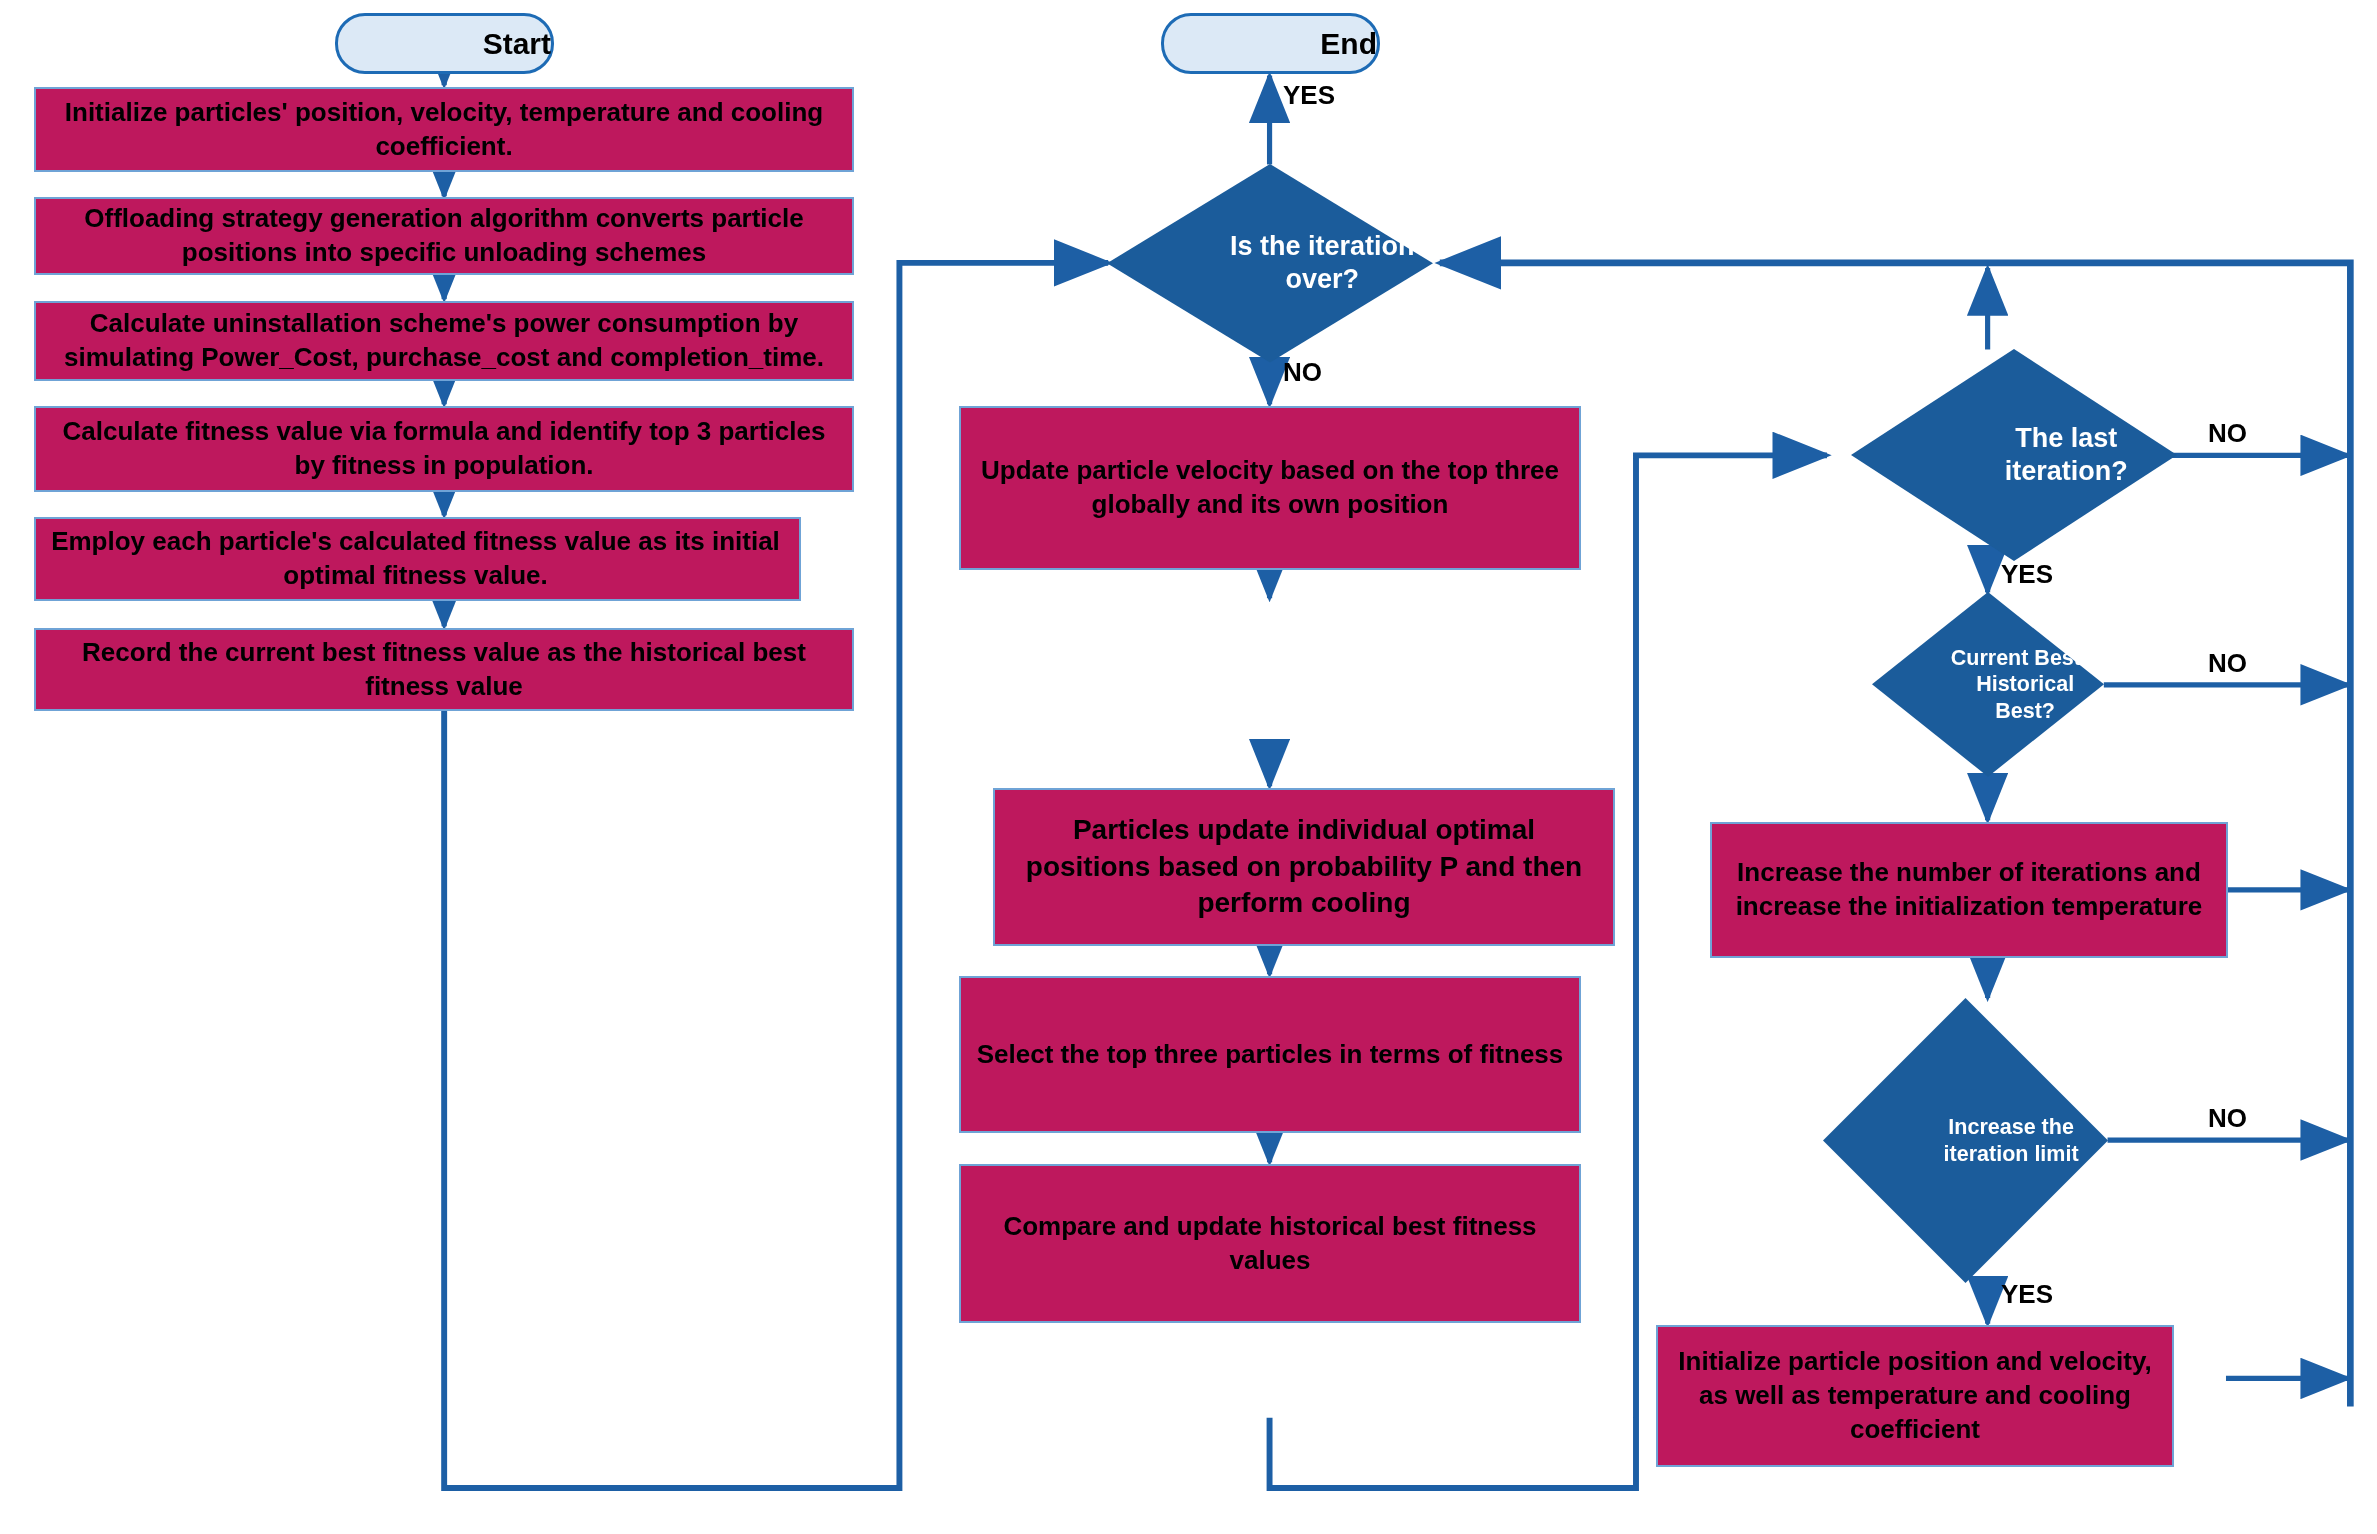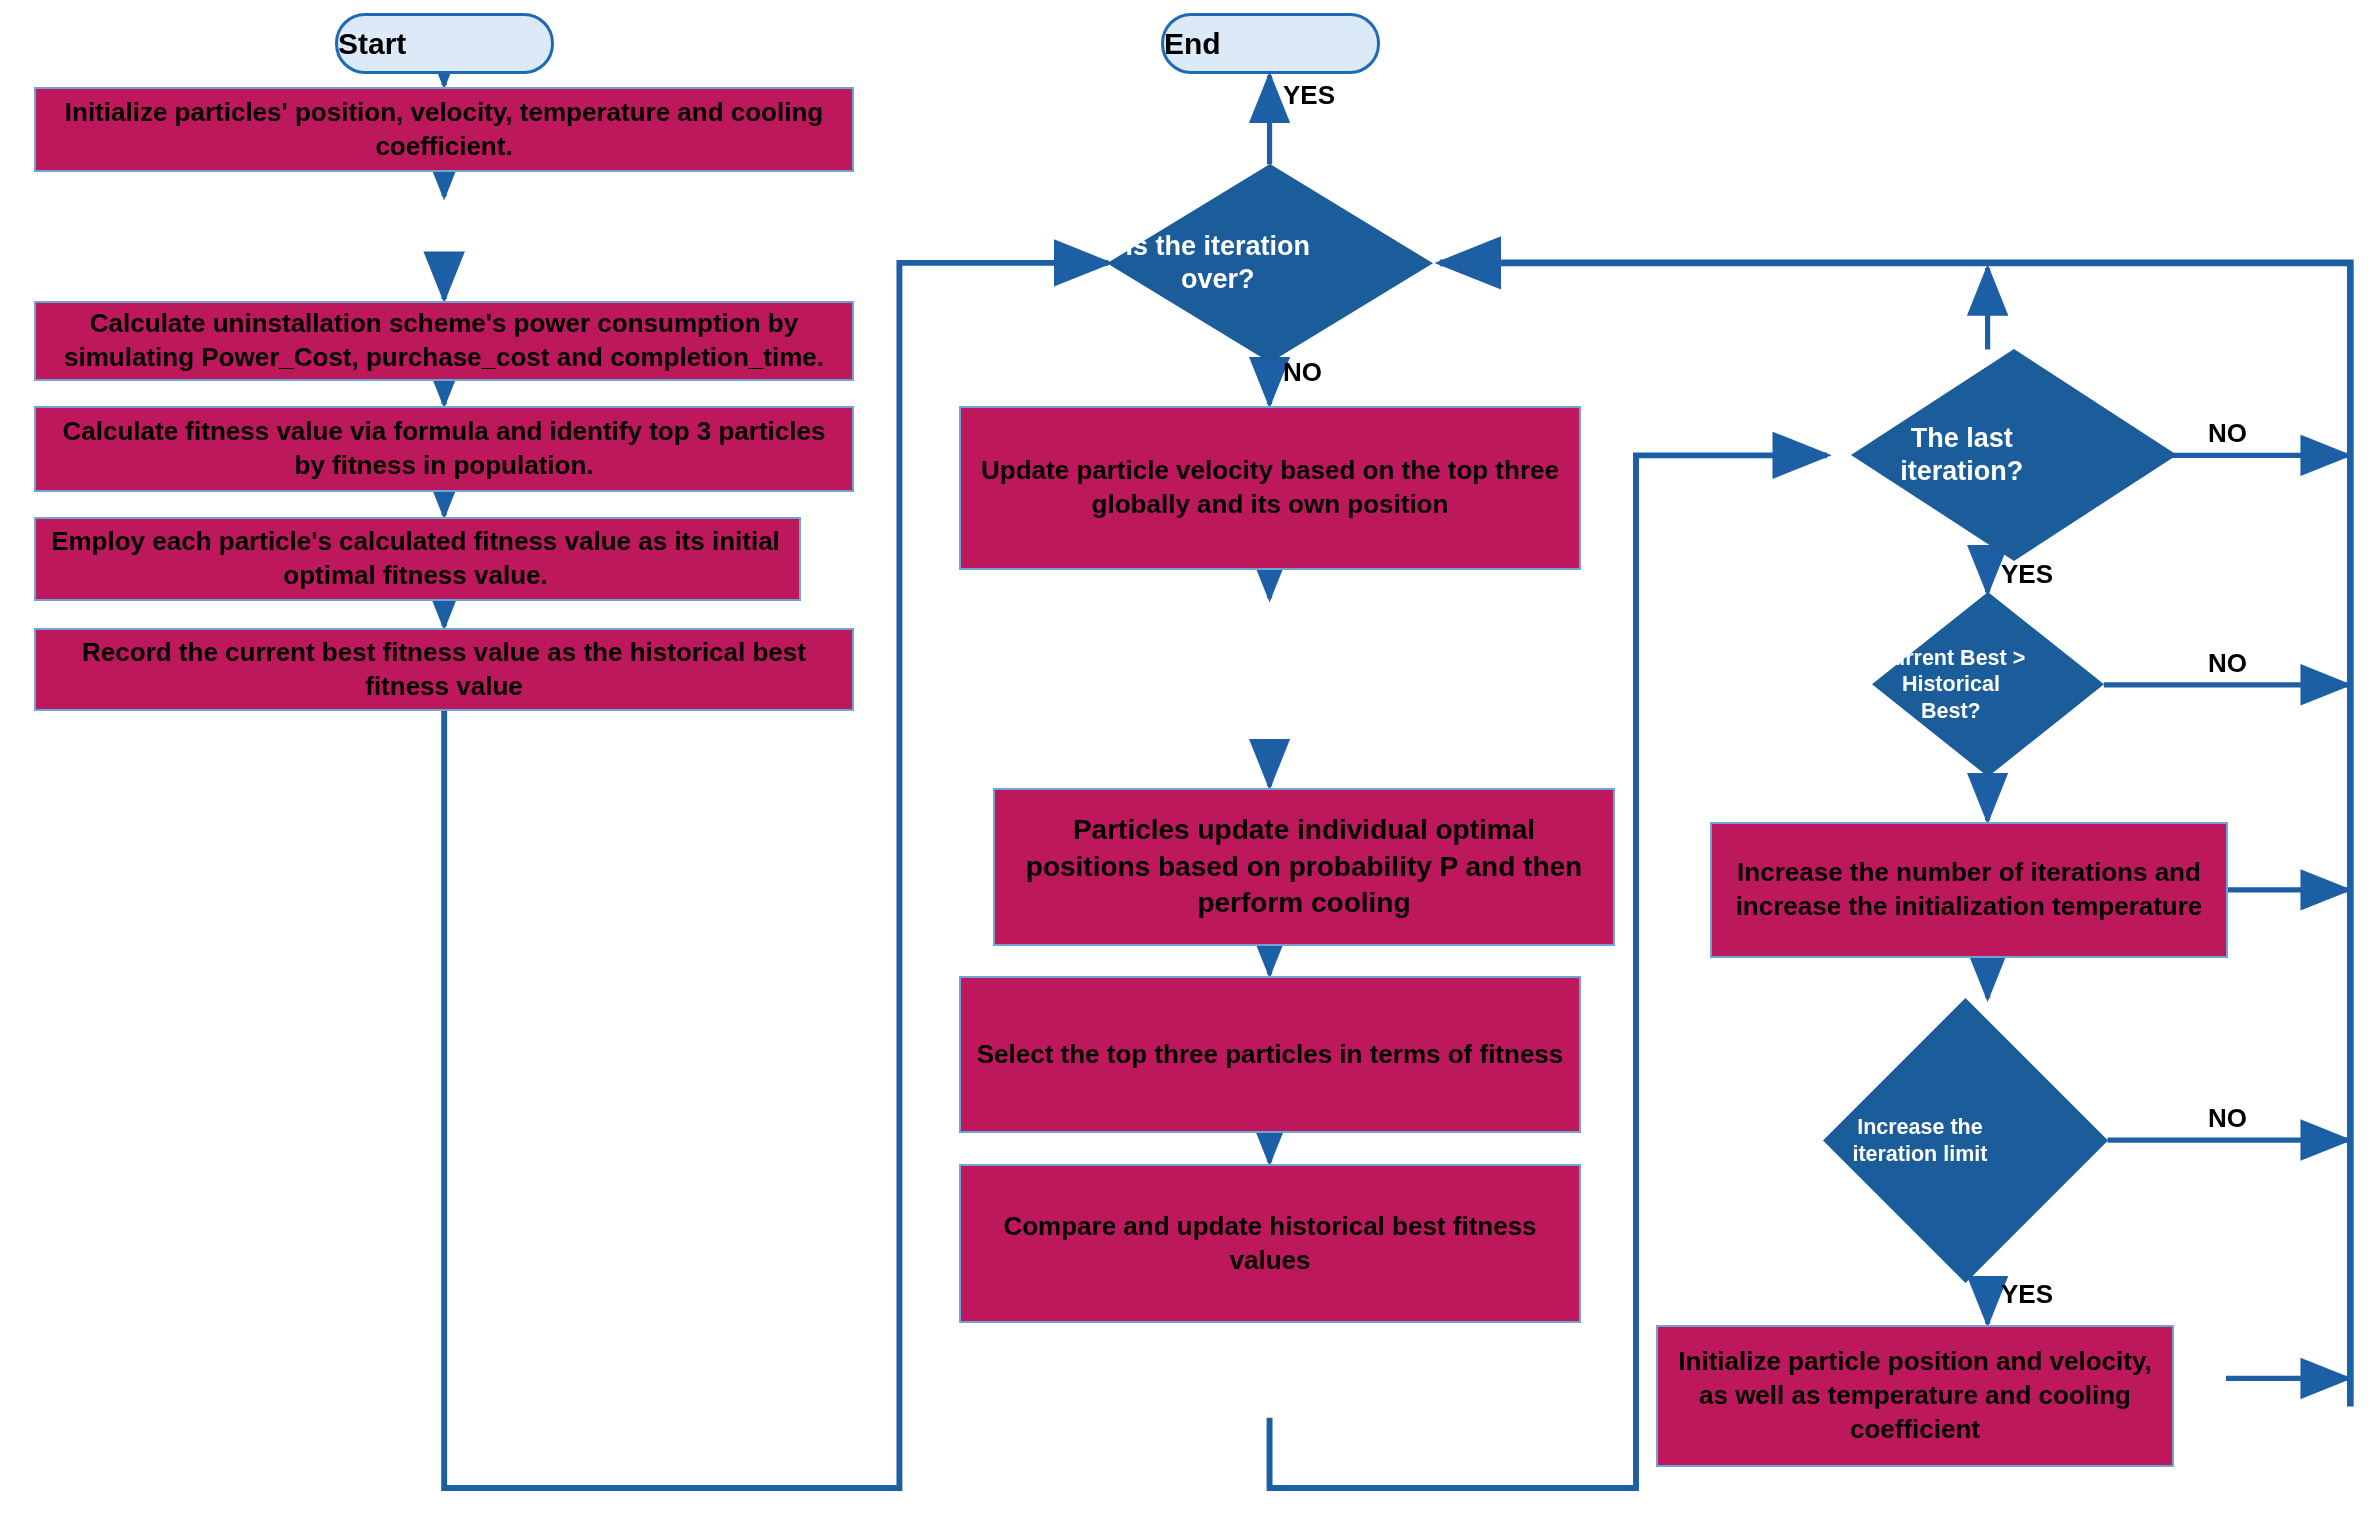--- a/index.html
+++ b/index.html
@@ -15,21 +15,21 @@
     position:absolute;
     left:0; top:0;
     width:2377px; height:1534px;
     pointer-events:none;
   }
   .node{
     position:absolute;
     box-sizing:border-box;
     display:flex;
     align-items:center;
-    justify-content:flex-start;
+    justify-content:flex-end;
     text-align:center;
   }
   
   .proc{
     background:#be185d;
     border:2.2px solid #6fa3d6;
     color:#000000;
     font-weight:bold;
     line-height:1.30;
     padding:4.4px 12px;
@@ -137,20 +137,23 @@
   </div>
 
   <div class="node term" style="left:1161px; top:13.3px; width:219px; height:61px; font-size:30px;">
     <span>End</span>
   </div>
 
   <div class="node proc" style="left:34px; top:87px; width:820px; height:85px; font-size:26px;">
     <span class="txt">Initialize particles' position, velocity, temperature and cooling coefficient.</span>
   </div>
 
+  <div class="node proc" style="left:34px; top:197px; width:820px; height:78px; font-size:26px;">
+    <span class="txt">Offloading strategy generation algorithm converts particle positions into specific unloading schemes</span>
+  </div>
 
   <div class="node proc" style="left:34px; top:301px; width:820px; height:80px; font-size:26px;">
     <span class="txt">Calculate uninstallation scheme's power consumption by simulating Power_Cost, purchase_cost and completion_time.</span>
   </div>
 
   <div class="node proc" style="left:34px; top:406px; width:820px; height:86px; font-size:26px;">
     <span class="txt">Calculate fitness value via formula and identify top 3 particles by fitness in population.</span>
   </div>
 
   <div class="node proc" style="left:34px; top:517px; width:767px; height:84px; font-size:26px;padding-left:8px;">

